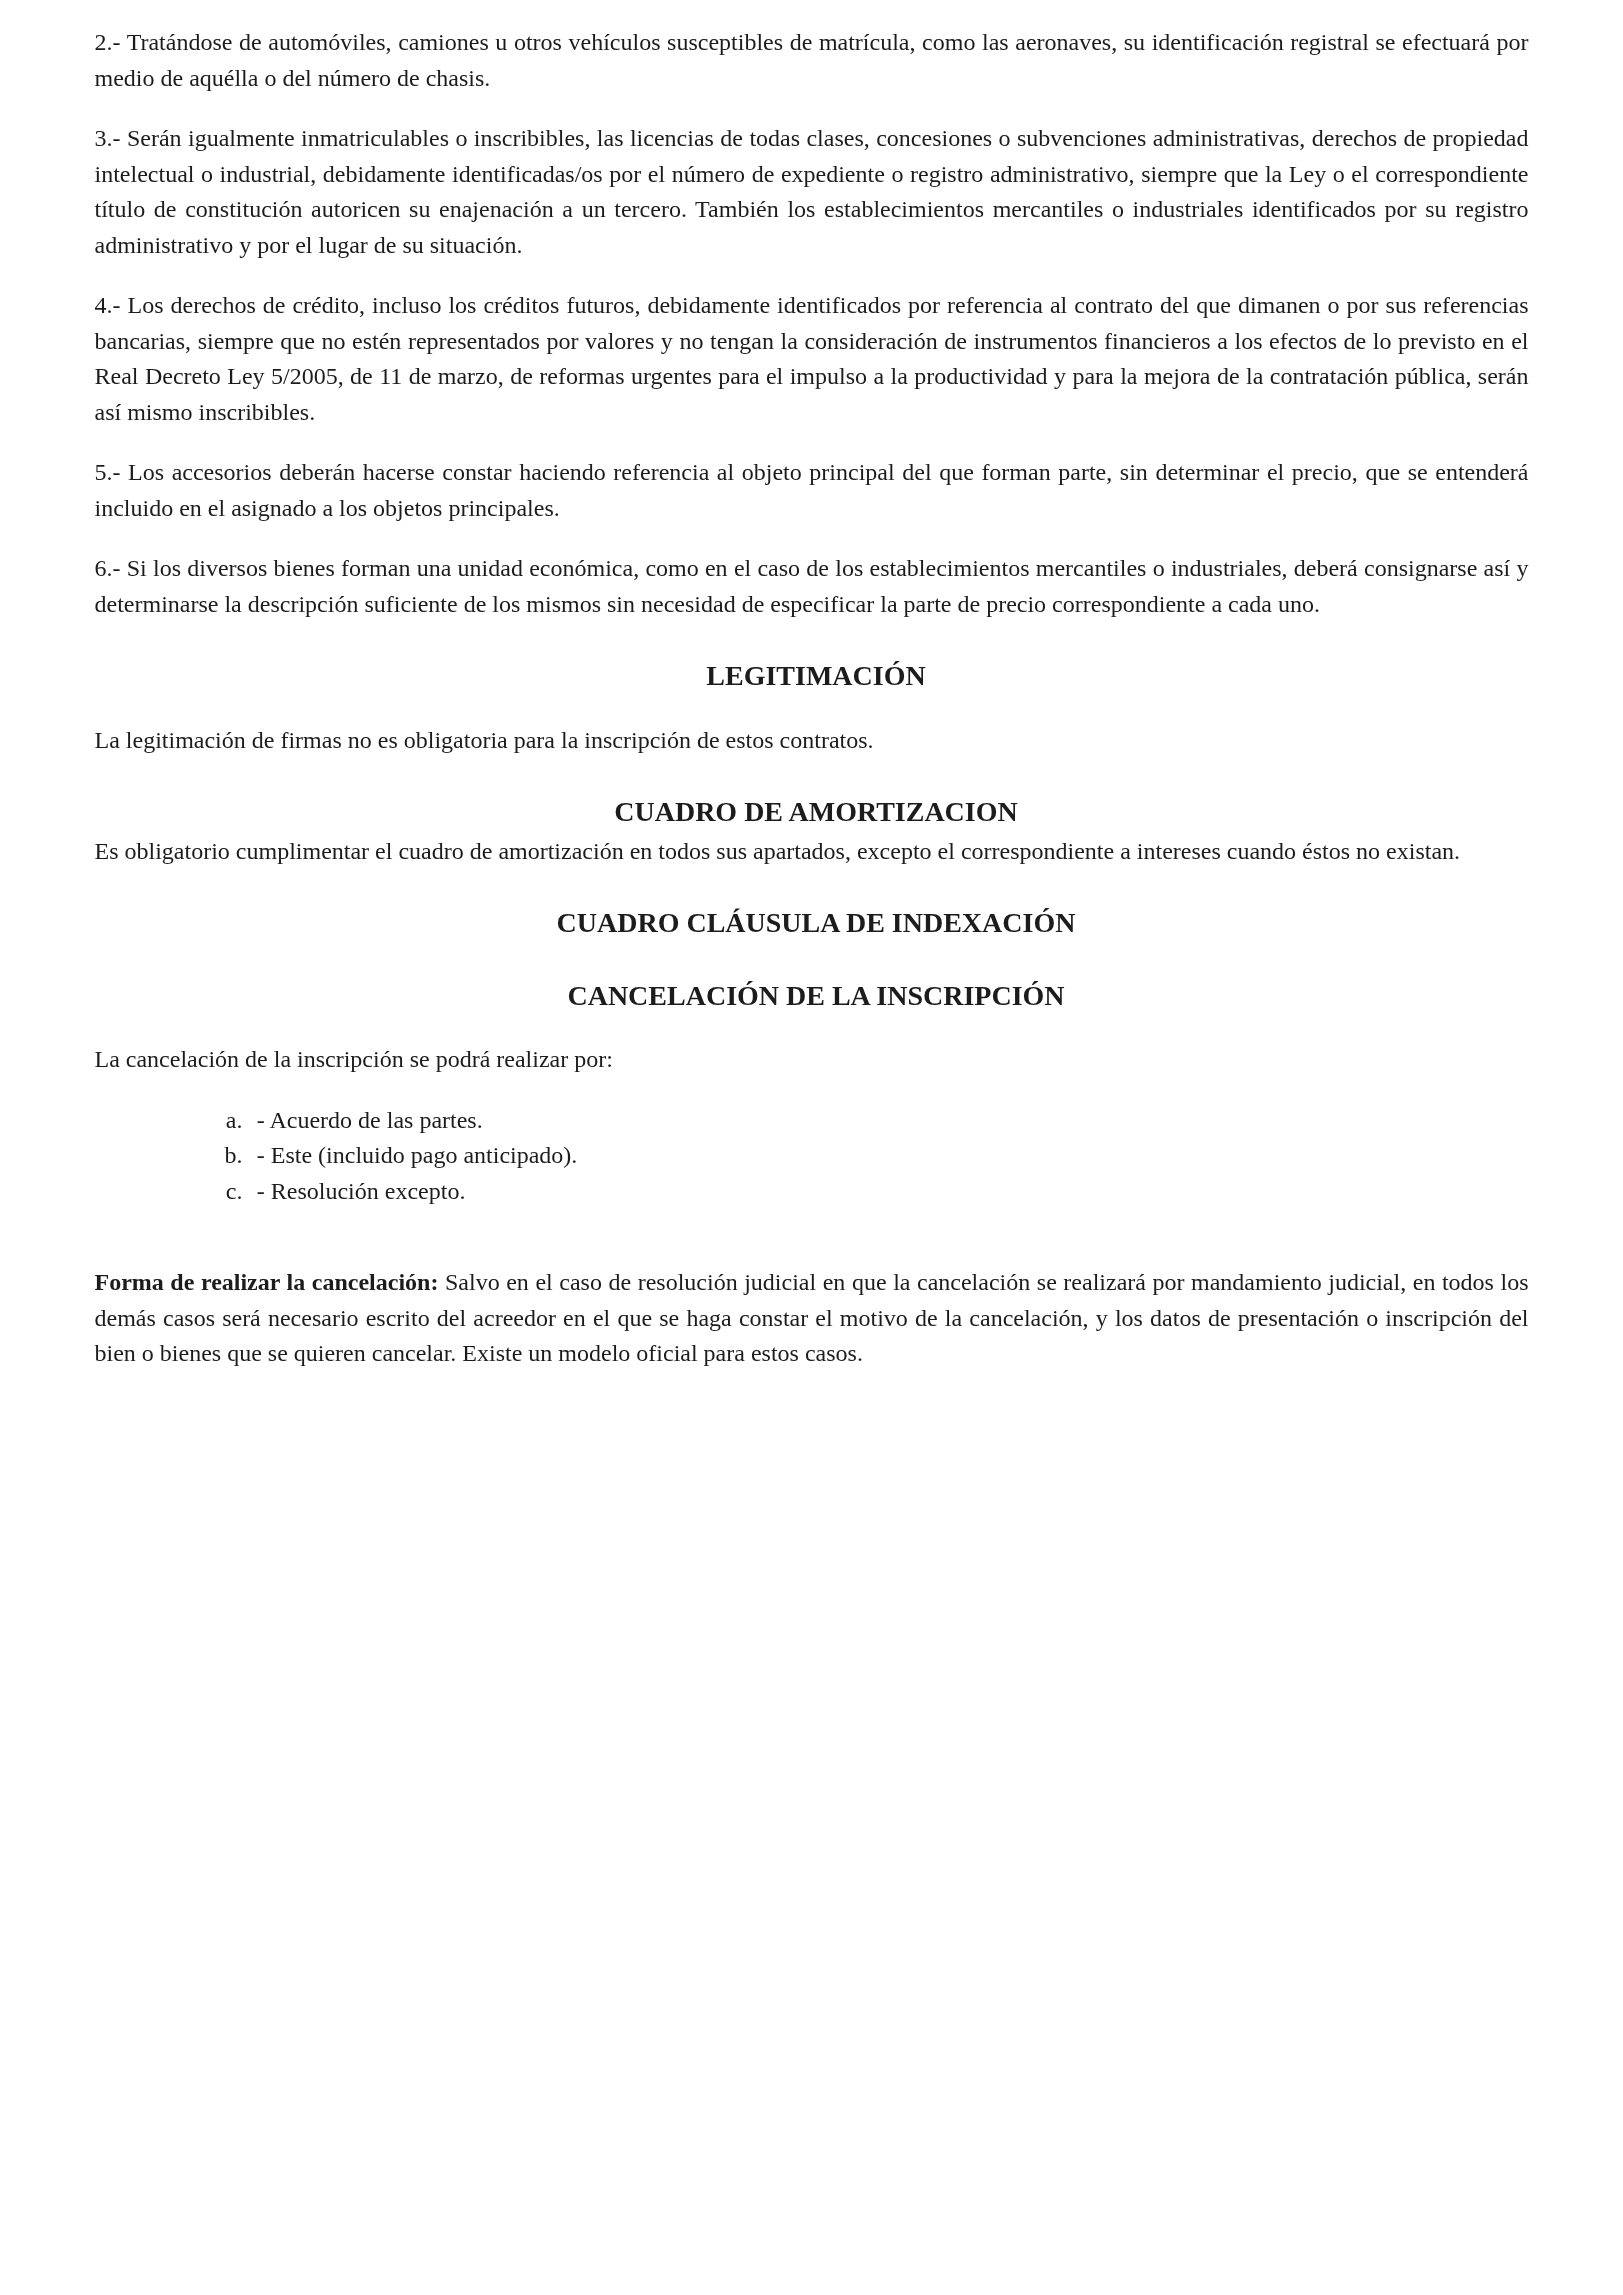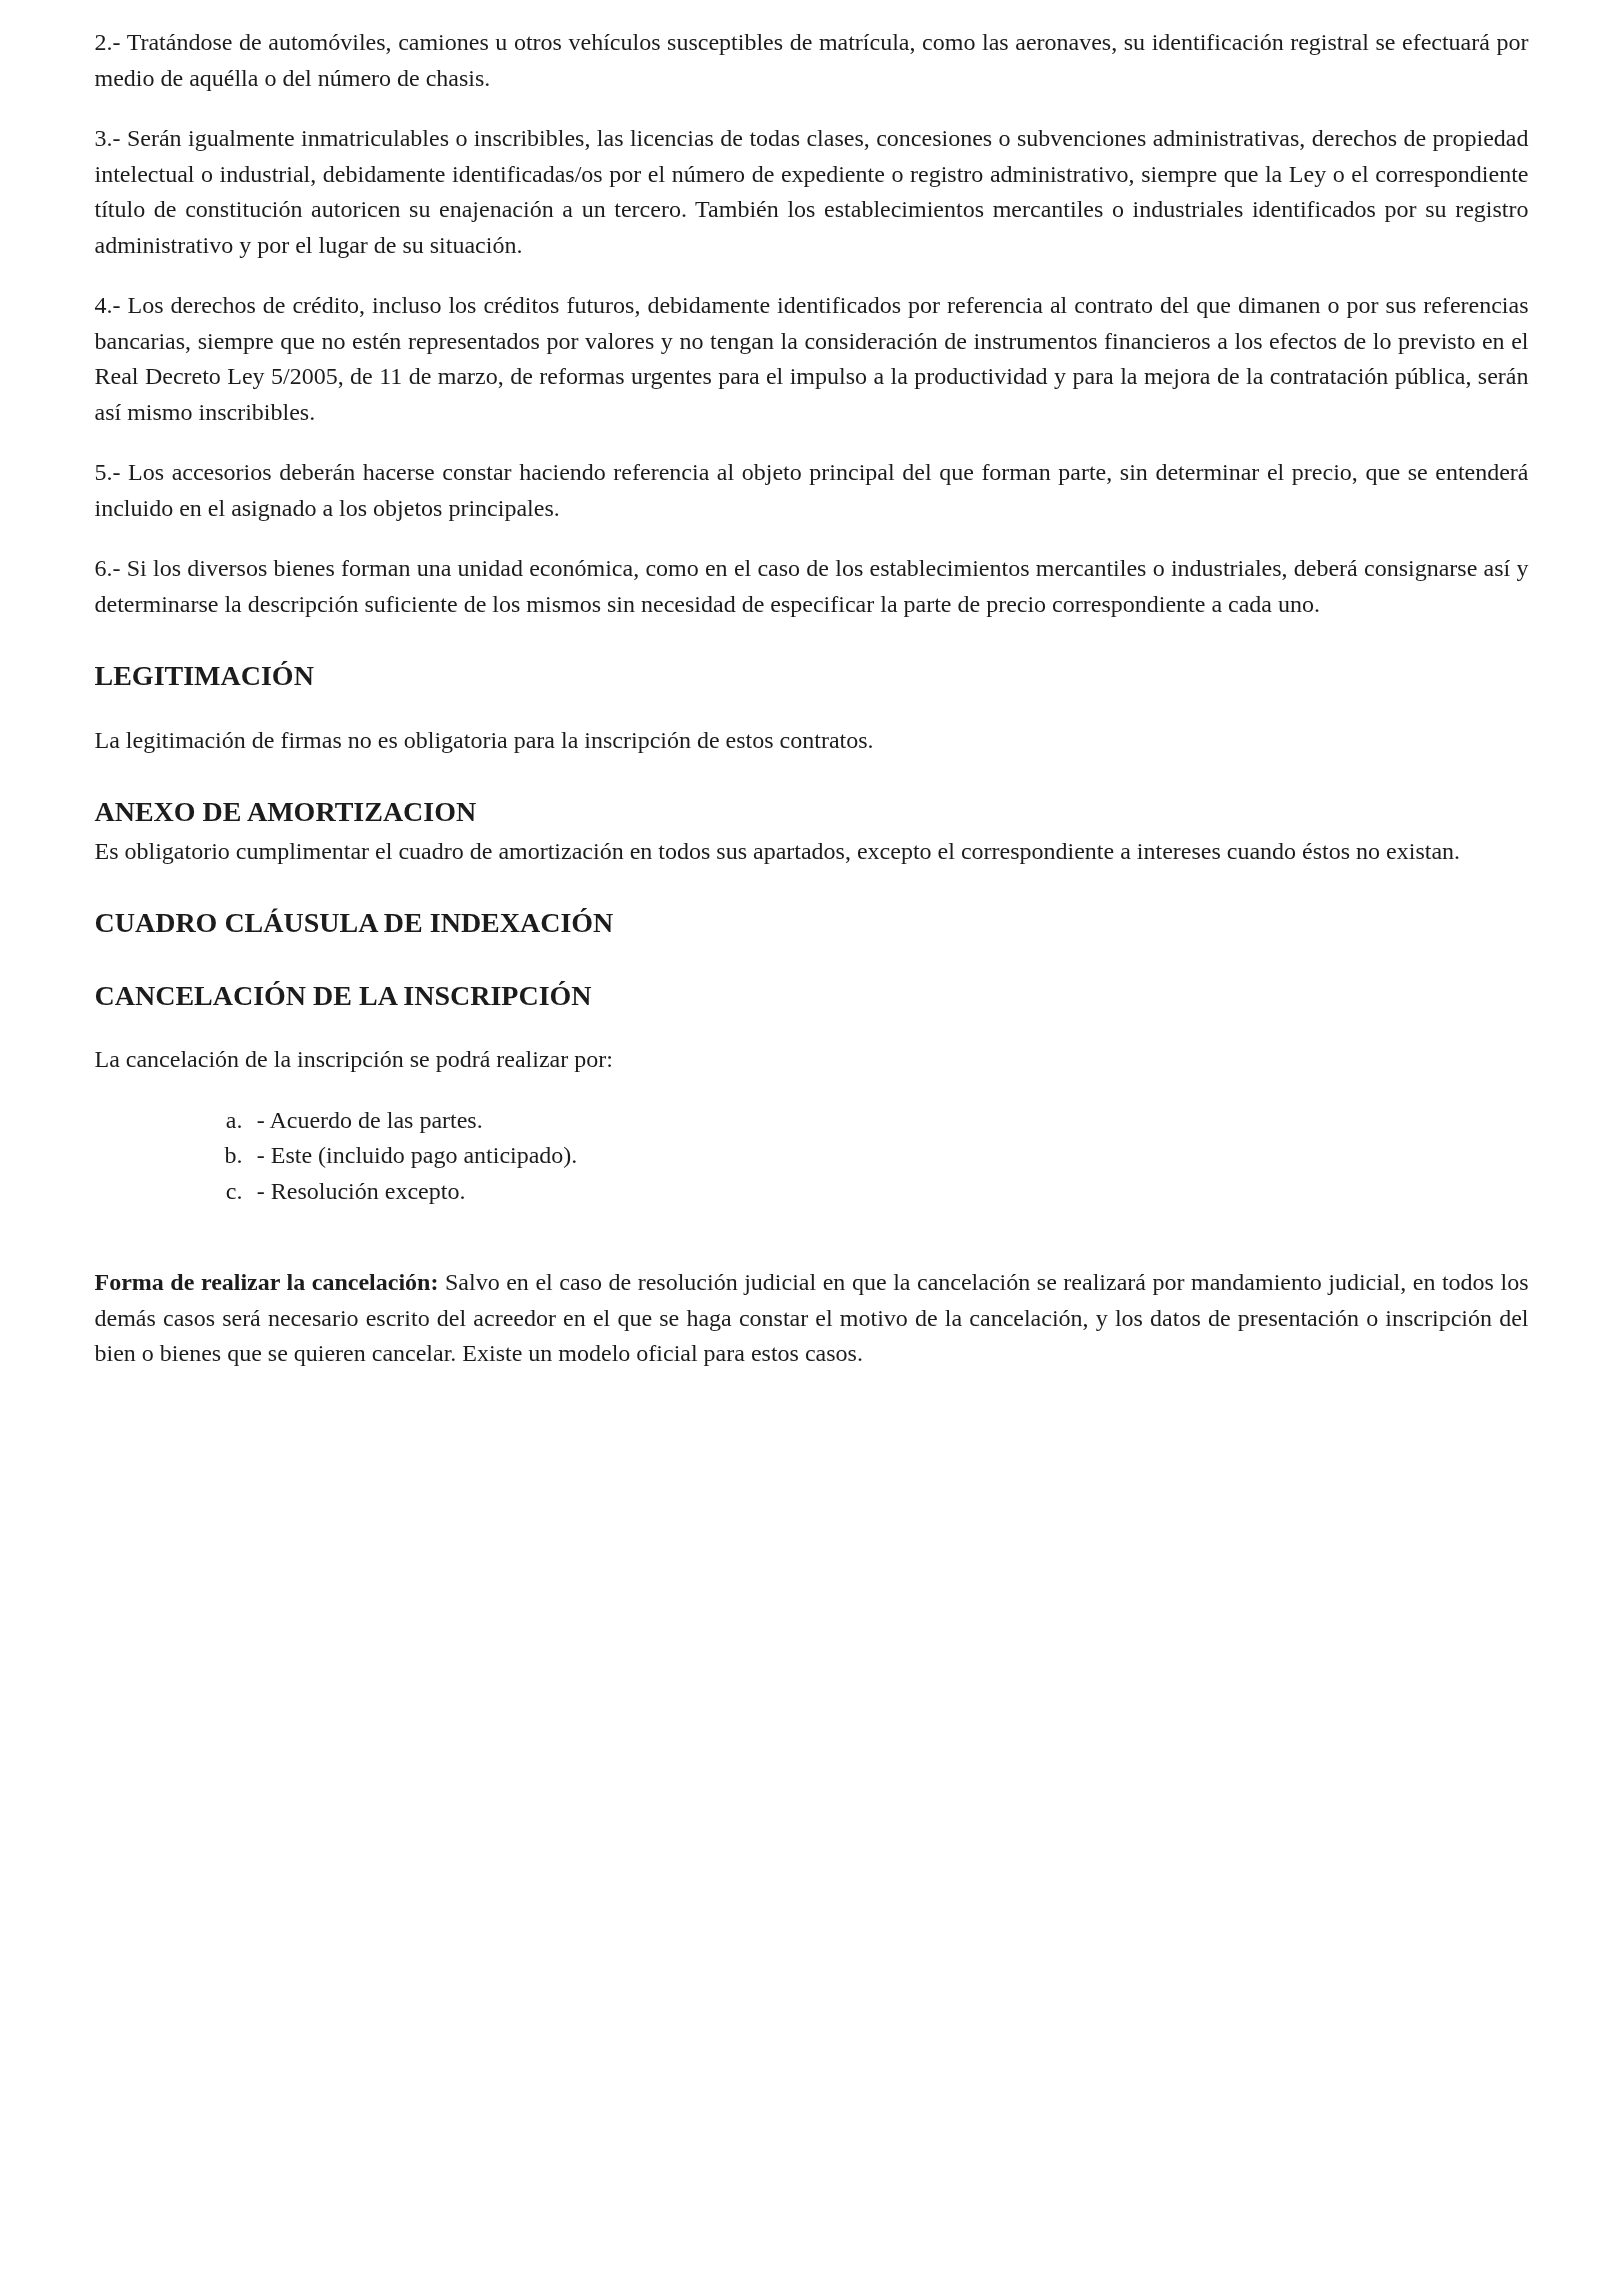--- a/index.html
+++ b/index.html
@@ -18,22 +18,22 @@
   .body-text {
     font-size: 24px;
     line-height: 1.48;
     text-align: justify;
     margin: 0 0 25px 0;
   }
   .section-heading {
     font-size: 28px;
     font-weight: bold;
     line-height: 1.3;
-    margin: 36px 0 28px 0;
-    text-align: left;
+    margin: 36px 0 28px 9px;
+    text-align: center;
   }
   .section-heading.tight {
     margin-bottom: 3.3px;
   }
   ol.options-list {
     list-style-type: lower-alpha;
     padding-left: 154px;
     margin: 0 0 56px 0;
   }
   ol.options-list li {
@@ -57,21 +57,21 @@
   <p class="body-text">4.- Los derechos de crédito, incluso los créditos futuros, debidamente identificados por referencia al contrato del que dimanen o por sus referencias bancarias, siempre que no estén representados por valores y no tengan la consideración de instrumentos financieros a los efectos de lo previsto en el Real Decreto Ley 5/2005, de 11 de marzo, de reformas urgentes para el impulso a la productividad y para la mejora de la contratación pública, serán así mismo inscribibles.</p>
 
   <p class="body-text">5.- Los accesorios deberán hacerse constar haciendo referencia al objeto principal del que forman parte, sin determinar el precio, que se entenderá incluido en el asignado a los objetos principales.</p>
 
   <p class="body-text">6.- Si los diversos bienes forman una unidad económica, como en el caso de los establecimientos mercantiles o industriales, deberá consignarse así y determinarse la descripción suficiente de los mismos sin necesidad de especificar la parte de precio correspondiente a cada uno.</p>
 
   <h2 class="section-heading">LEGITIMACIÓN</h2>
 
   <p class="body-text">La legitimación de firmas no es obligatoria para la inscripción de estos contratos.</p>
 
-  <h2 class="section-heading tight">ANEXO DE AMORTIZACION</h2>
+  <h2 class="section-heading tight">CUADRO DE AMORTIZACION</h2>
 
   <p class="body-text">Es obligatorio cumplimentar el cuadro de amortización en todos sus apartados, excepto el correspondiente a intereses cuando éstos no existan.</p>
 
   <h2 class="section-heading">CUADRO CLÁUSULA DE INDEXACIÓN</h2>
 
 
   <h2 class="section-heading">CANCELACIÓN DE LA INSCRIPCIÓN</h2>
 
   <p class="body-text">La cancelación de la inscripción se podrá realizar por:</p>
 

